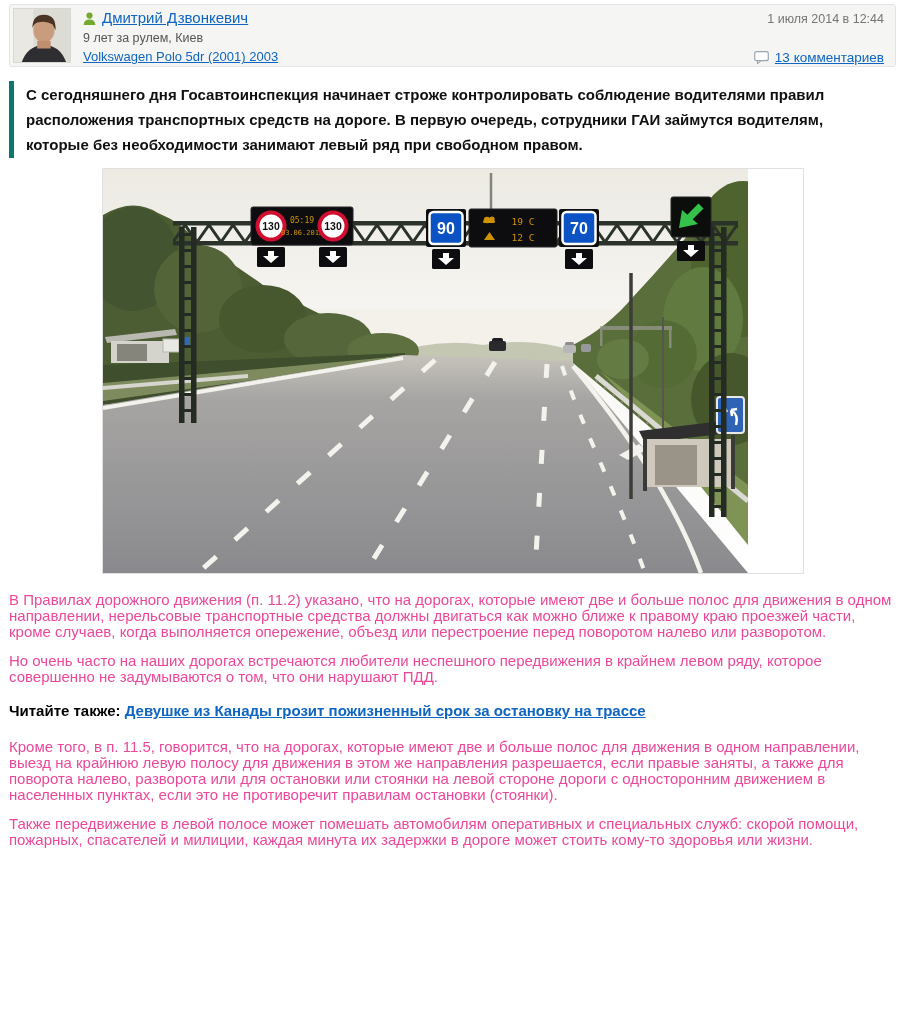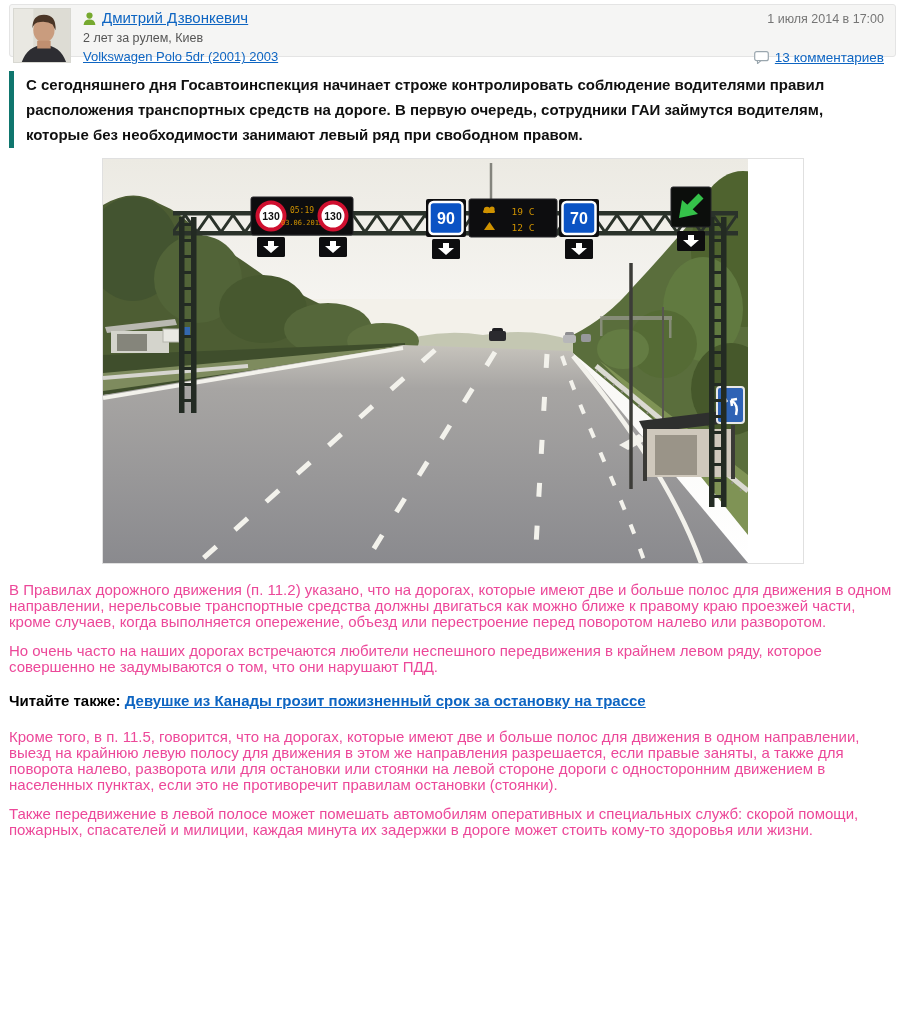--- a/index.html
+++ b/index.html
@@ -3,21 +3,21 @@
 <meta charset="utf-8">
 <style>
   * { box-sizing: border-box; }
   html,body { margin:0; padding:0; background:#fff; }
   body { font-family:"Liberation Sans", sans-serif; color:#202020; width:905px; }
   a { color:#0e65c2; text-decoration:underline; cursor:pointer; }
   .page { width:905px; padding:4px 9px 10px 9px; }
 
   h1.title { font-size:28px; font-weight:400; color:#000; margin:4px 0 15px 0; letter-spacing:-0.3px; }
 
-  .author-bar { display:flex; align-items:flex-start; background:#f5f5f4; border:1px solid #e4e4e4; border-radius:3px; padding:3px; height:53px; }
+  .author-bar { display:flex; align-items:flex-start; background:#f5f5f4; border:1px solid #e4e4e4; border-radius:3px; padding:3px; height:63px; }
   .avatar { width:58px; height:55px; flex:none; display:block; border:1px solid #d8d8d2; background:#e7e7e1; }
   .author-info { margin-left:12px; padding-top:1px; line-height:1.25; }
   .name-row { display:flex; align-items:center; gap:6px; }
   .user-glyph { width:13px; height:13px; flex:none; }
   .author-name { font-size:15px; }
   .author-sub { color:#555; font-size:12.5px; margin-top:3px; }
   .author-car { font-size:13px; margin-top:3px; display:inline-block; }
   .meta { margin-left:auto; text-align:right; padding:4px 8px 0 0; }
   .date { color:#757575; font-size:12.5px; }
   .comments-row { margin-top:24px; display:flex; align-items:center; justify-content:flex-end; gap:6px; font-size:13.5px; }
@@ -48,25 +48,25 @@
       <path d="M24 33 h14 v8 h-14 z" fill="#c08f70"></path>
     </svg>
     <div class="author-info">
       <div class="name-row">
         <svg class="user-glyph" viewBox="0 0 13 13" aria-hidden="true">
           <circle cx="6.5" cy="3.6" r="3.1" fill="#76a92f"></circle>
           <path d="M0.6 13 Q1.2 7.6 6.5 7.6 Q11.8 7.6 12.4 13 Z" fill="#76a92f"></path>
         </svg>
         <a class="author-name">Дмитрий Дзвонкевич</a>
       </div>
-      <div class="author-sub">2 лет за рулем, Киев</div>
+      <div class="author-sub">9 лет за рулем, Киев</div>
       <a class="author-car">Volkswagen Polo 5dr (2001) 2003</a>
     </div>
     <div class="meta">
-      <div class="date">1 июля 2014 в 17:00</div>
+      <div class="date">1 июля 2014 в 12:44</div>
       <div class="comments-row">
         <svg class="bubble-glyph" viewBox="0 0 15 13" aria-hidden="true">
           <rect x="0.7" y="0.7" width="13.6" height="9" rx="2" fill="#fff" stroke="#9aa6ae" stroke-width="1.2"></rect>
           <path d="M3.5 9.5 L3.5 12.6 L7 9.5 Z" fill="#fff" stroke="#9aa6ae" stroke-width="1.1"></path>
         </svg>
         <a>13 комментариев</a>
       </div>
     </div>
   </div>
 

